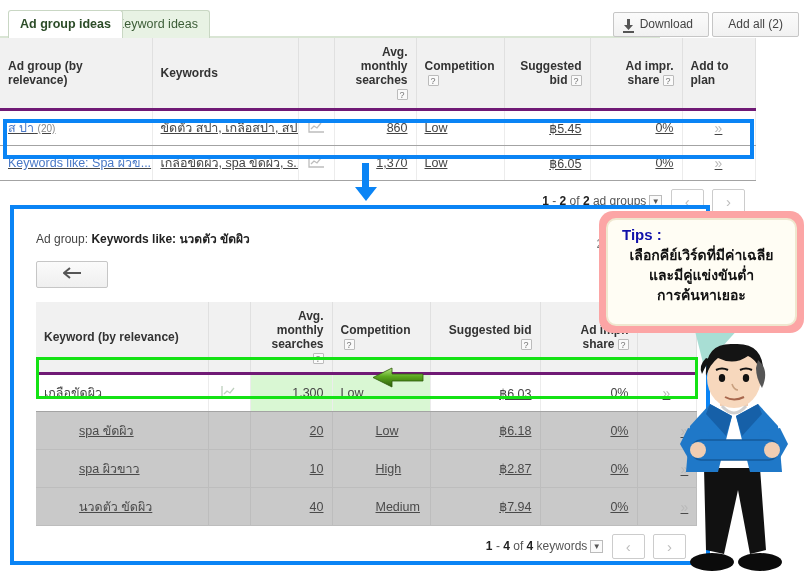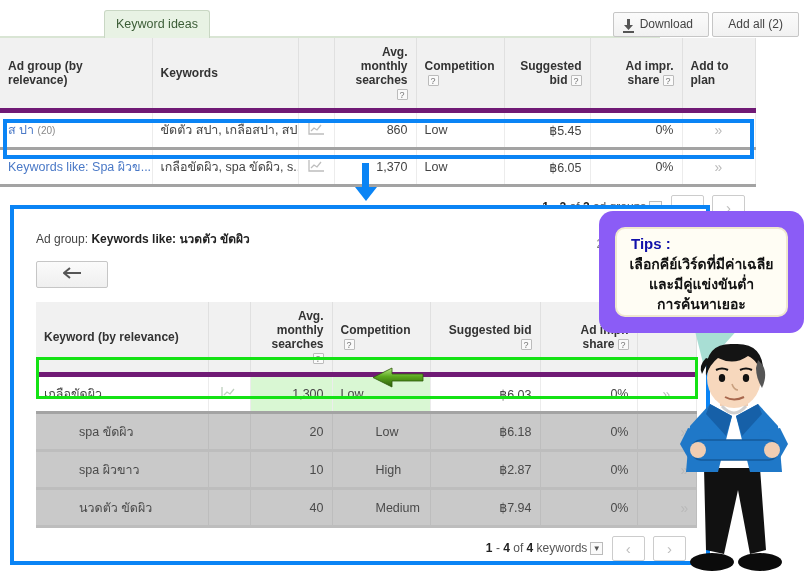--- a/index.html
+++ b/index.html
@@ -48,32 +48,32 @@
   #btn-download { right: 98px; padding-left: 26px; }
   #btn-download .dl-ico {
     position: absolute; left: 9px; top: 5px; width: 11px; height: 14px;
   }
   #btn-add-all { right: 8px; }
 
   
   table.gtbl { border-collapse: collapse; width: 100%; table-layout: fixed; }
   table.gtbl th {
     background: #f1f1f1;
-    border-bottom: 5px solid #701a75;
+    border-bottom: 3px solid #701a75;
     border-right: 1px solid #e0e0e0;
     font-size: 12px; font-weight: bold; color: #333;
     padding: 7px 8px; vertical-align: middle;
     text-align: left; line-height: 14px;
   }
   table.gtbl th.num { text-align: right; }
   table.gtbl td {
-    border-bottom: 3px solid #a3a3a3;
+    border-bottom: 1px solid #a3a3a3;
     border-right: 1px solid #ececec;
     padding: 7px 8px; font-size: 12.5px; color: #444;
-    vertical-align: middle; white-space: nowrap; overflow: hidden;
+    vertical-align: middle; white-space: nowrap; overflow: hidden; text-decoration: underline;
   }
   table.gtbl td.num { text-align: right; }
   table.gtbl td.ctr { text-align: center; }
   .qmark {
     display: inline-block; width: 11px; height: 11px; line-height: 10px;
     border: 1px solid #bbb; background: #fafafa; color: #777;
     font-size: 9px; text-align: center; border-radius: 1px;
     font-weight: normal; vertical-align: middle; margin-left: 3px;
   }
   .sparkline { display: inline-block; width: 17px; height: 13px; opacity: .55; }
@@ -133,41 +133,44 @@
   tr.hl td.greenbg { background: #d9f7d3; }
   #green-hl {
     position: absolute; left: 22px; top: 148px; width: 662px; height: 42px;
     border: 3px solid #14e214; pointer-events: none;
   }
   #green-arrow { position: absolute; left: 358px; top: 157px; width: 52px; height: 22px; }
 
   
   #tips {
     position: absolute; left: 599px; top: 211px; width: 205px; height: 122px;
-    background: #8b5cf6; border-radius: 14px; padding: 16px;
+    background: #fca5a5; border-radius: 14px; padding: 7px;
   }
   #tips .inner {
     width: 100%; height: 100%; background: #fffdf4;
     border: 2px solid #efe7cf; border-radius: 10px;
     padding: 6px 8px 0 8px; text-align: center;
   }
   #tips-title { color: #1111aa; font-weight: bold; font-size: 15px; text-align: left; margin-left: 6px; }
   #tips-body { color: #111; font-weight: bold; font-size: 14px; line-height: 20px; margin-top: 2px; }
   #tips-tail { position: absolute; left: 694px; top: 327px; width: 46px; height: 40px; }
 
   
   #person { position: absolute; left: 662px; top: 340px; width: 145px; height: 238px; }
 </style>
 </head>
 <body>
 
 <div id="root">
 
   <div class="tabbar">
     <div class="tabstrip-underline"></div>
+    <div class="tab active" id="tab-ad-group">
+      <span>Ad group ideas</span>
+    </div>
     <div class="tab" id="tab-keyword">
       <span>Keyword ideas</span>
     </div>
 
     <div class="topbtn" id="btn-download">
       <span class="dl-ico">
         <svg width="11" height="14" viewBox="0 0 11 14">
             <path d="M4 0h3v6h3L5.5 11 1 6h3z" fill="#555"></path>
             <rect x="0" y="12" width="11" height="2" fill="#555"></rect>
           </svg>

